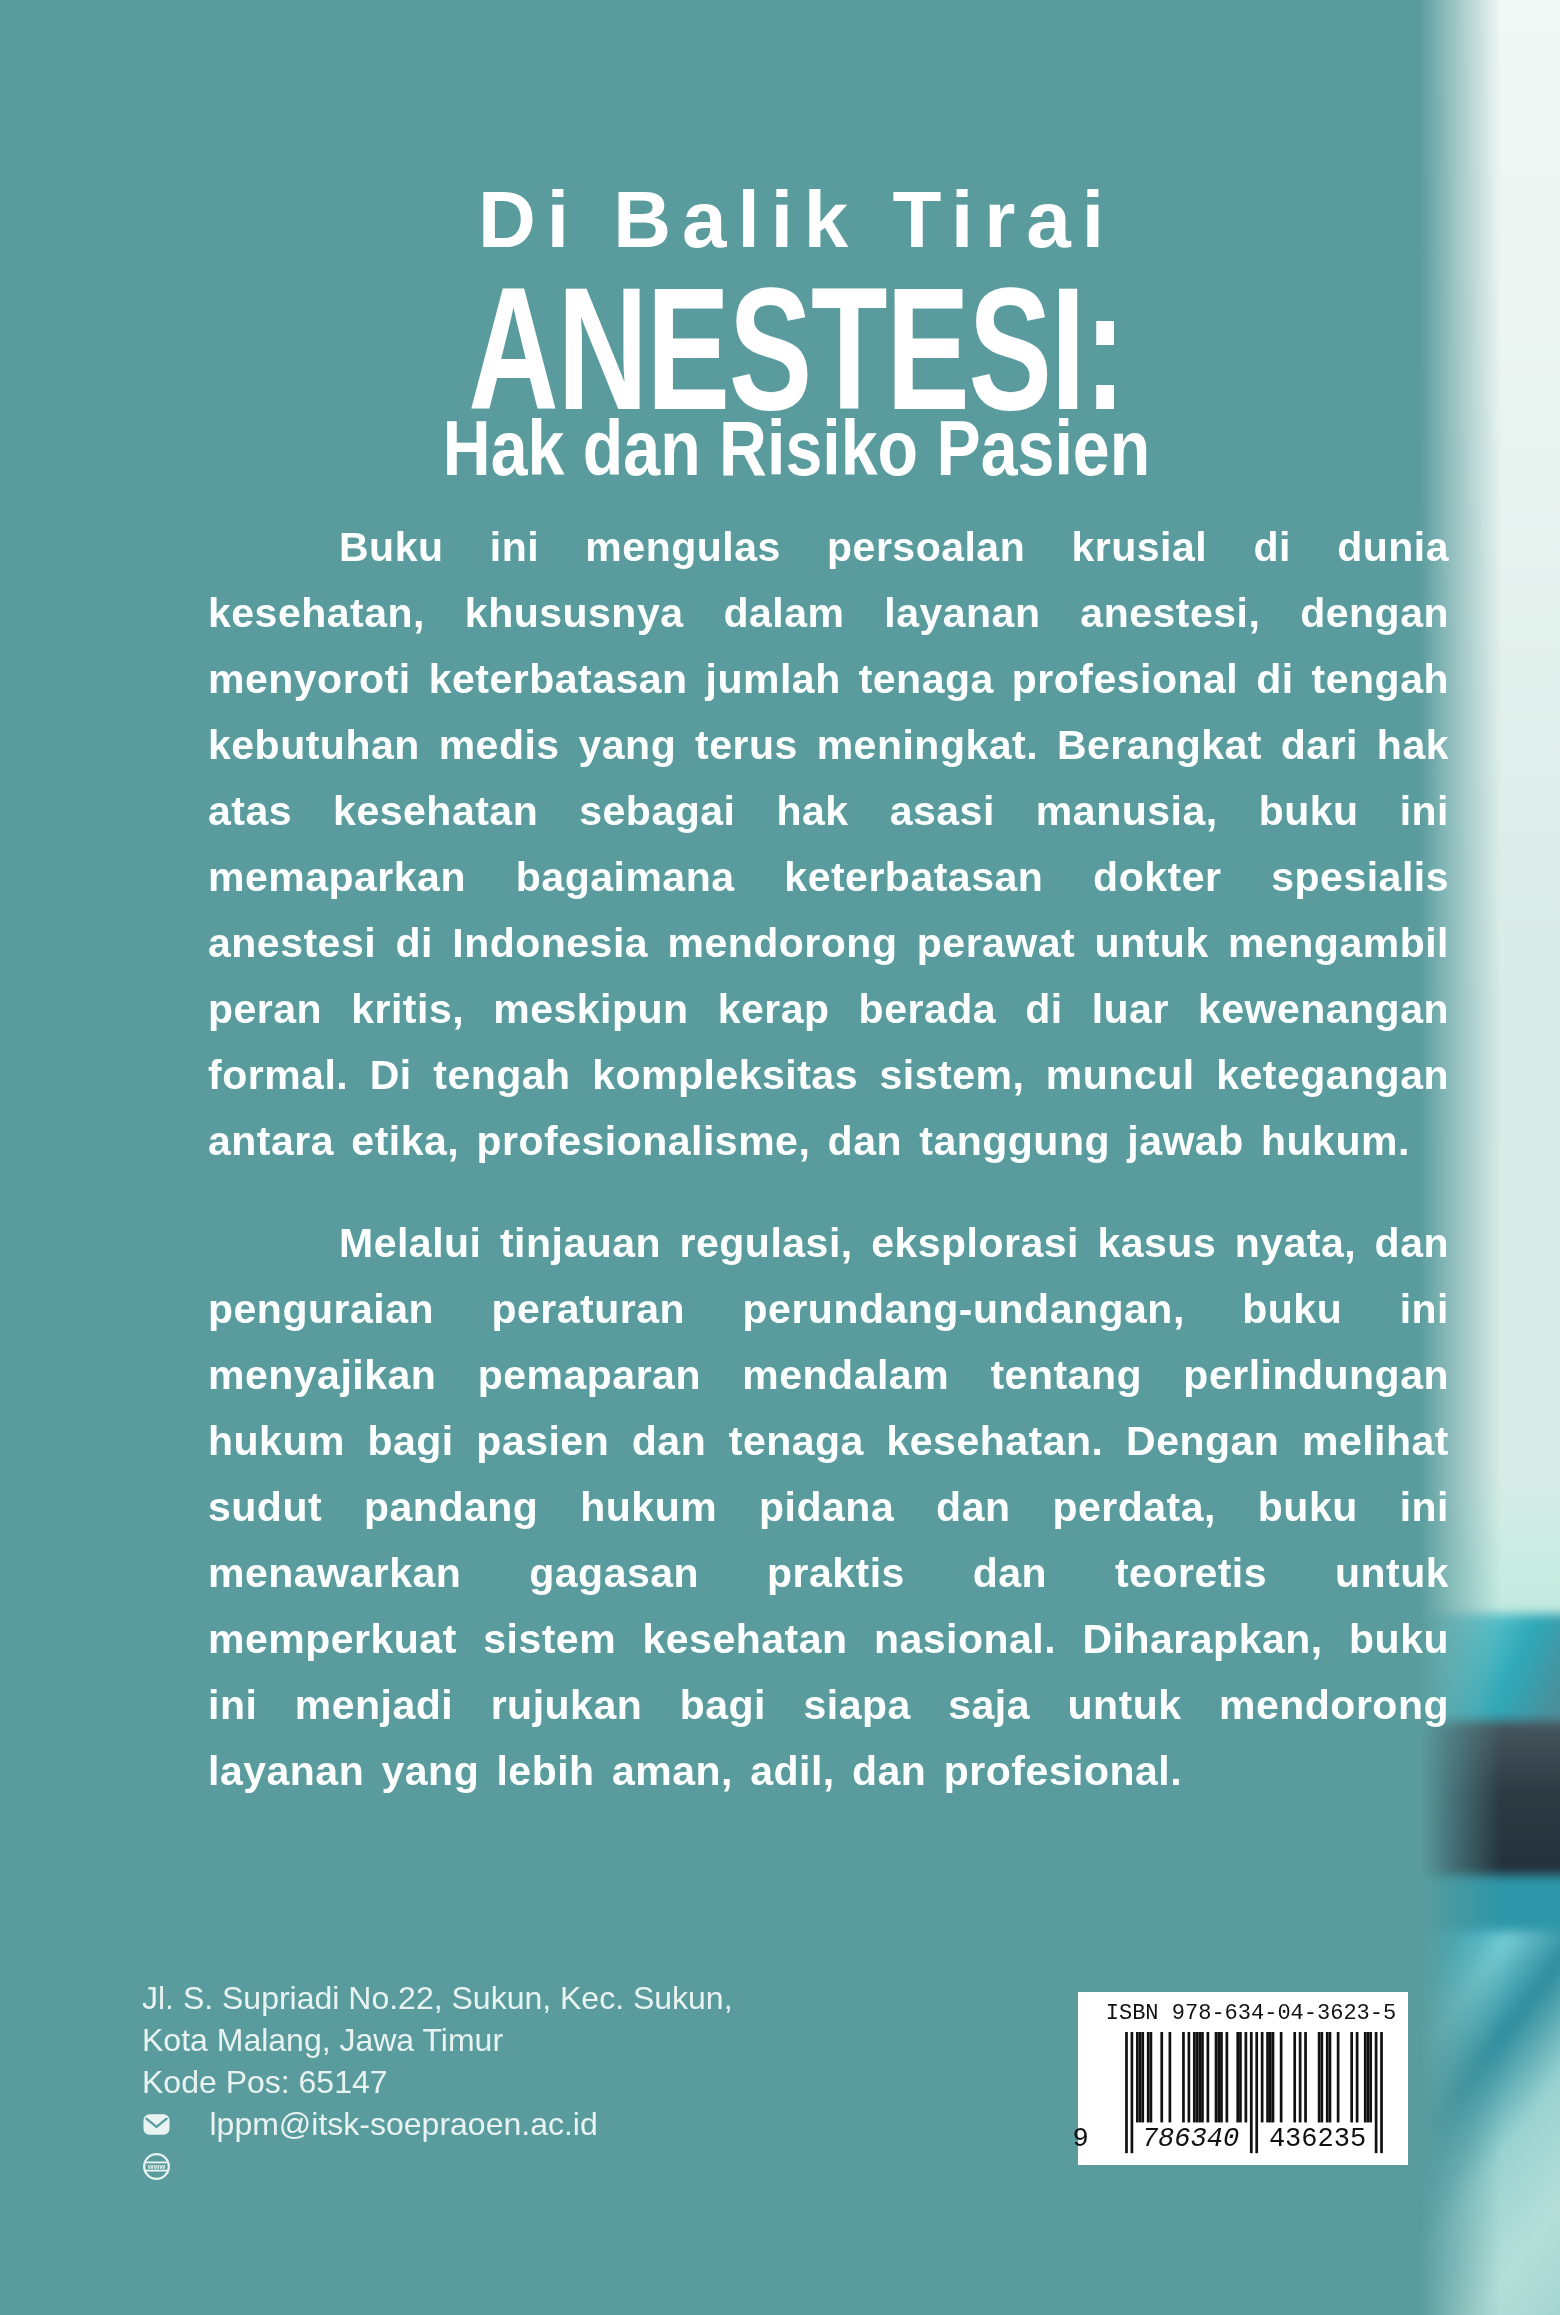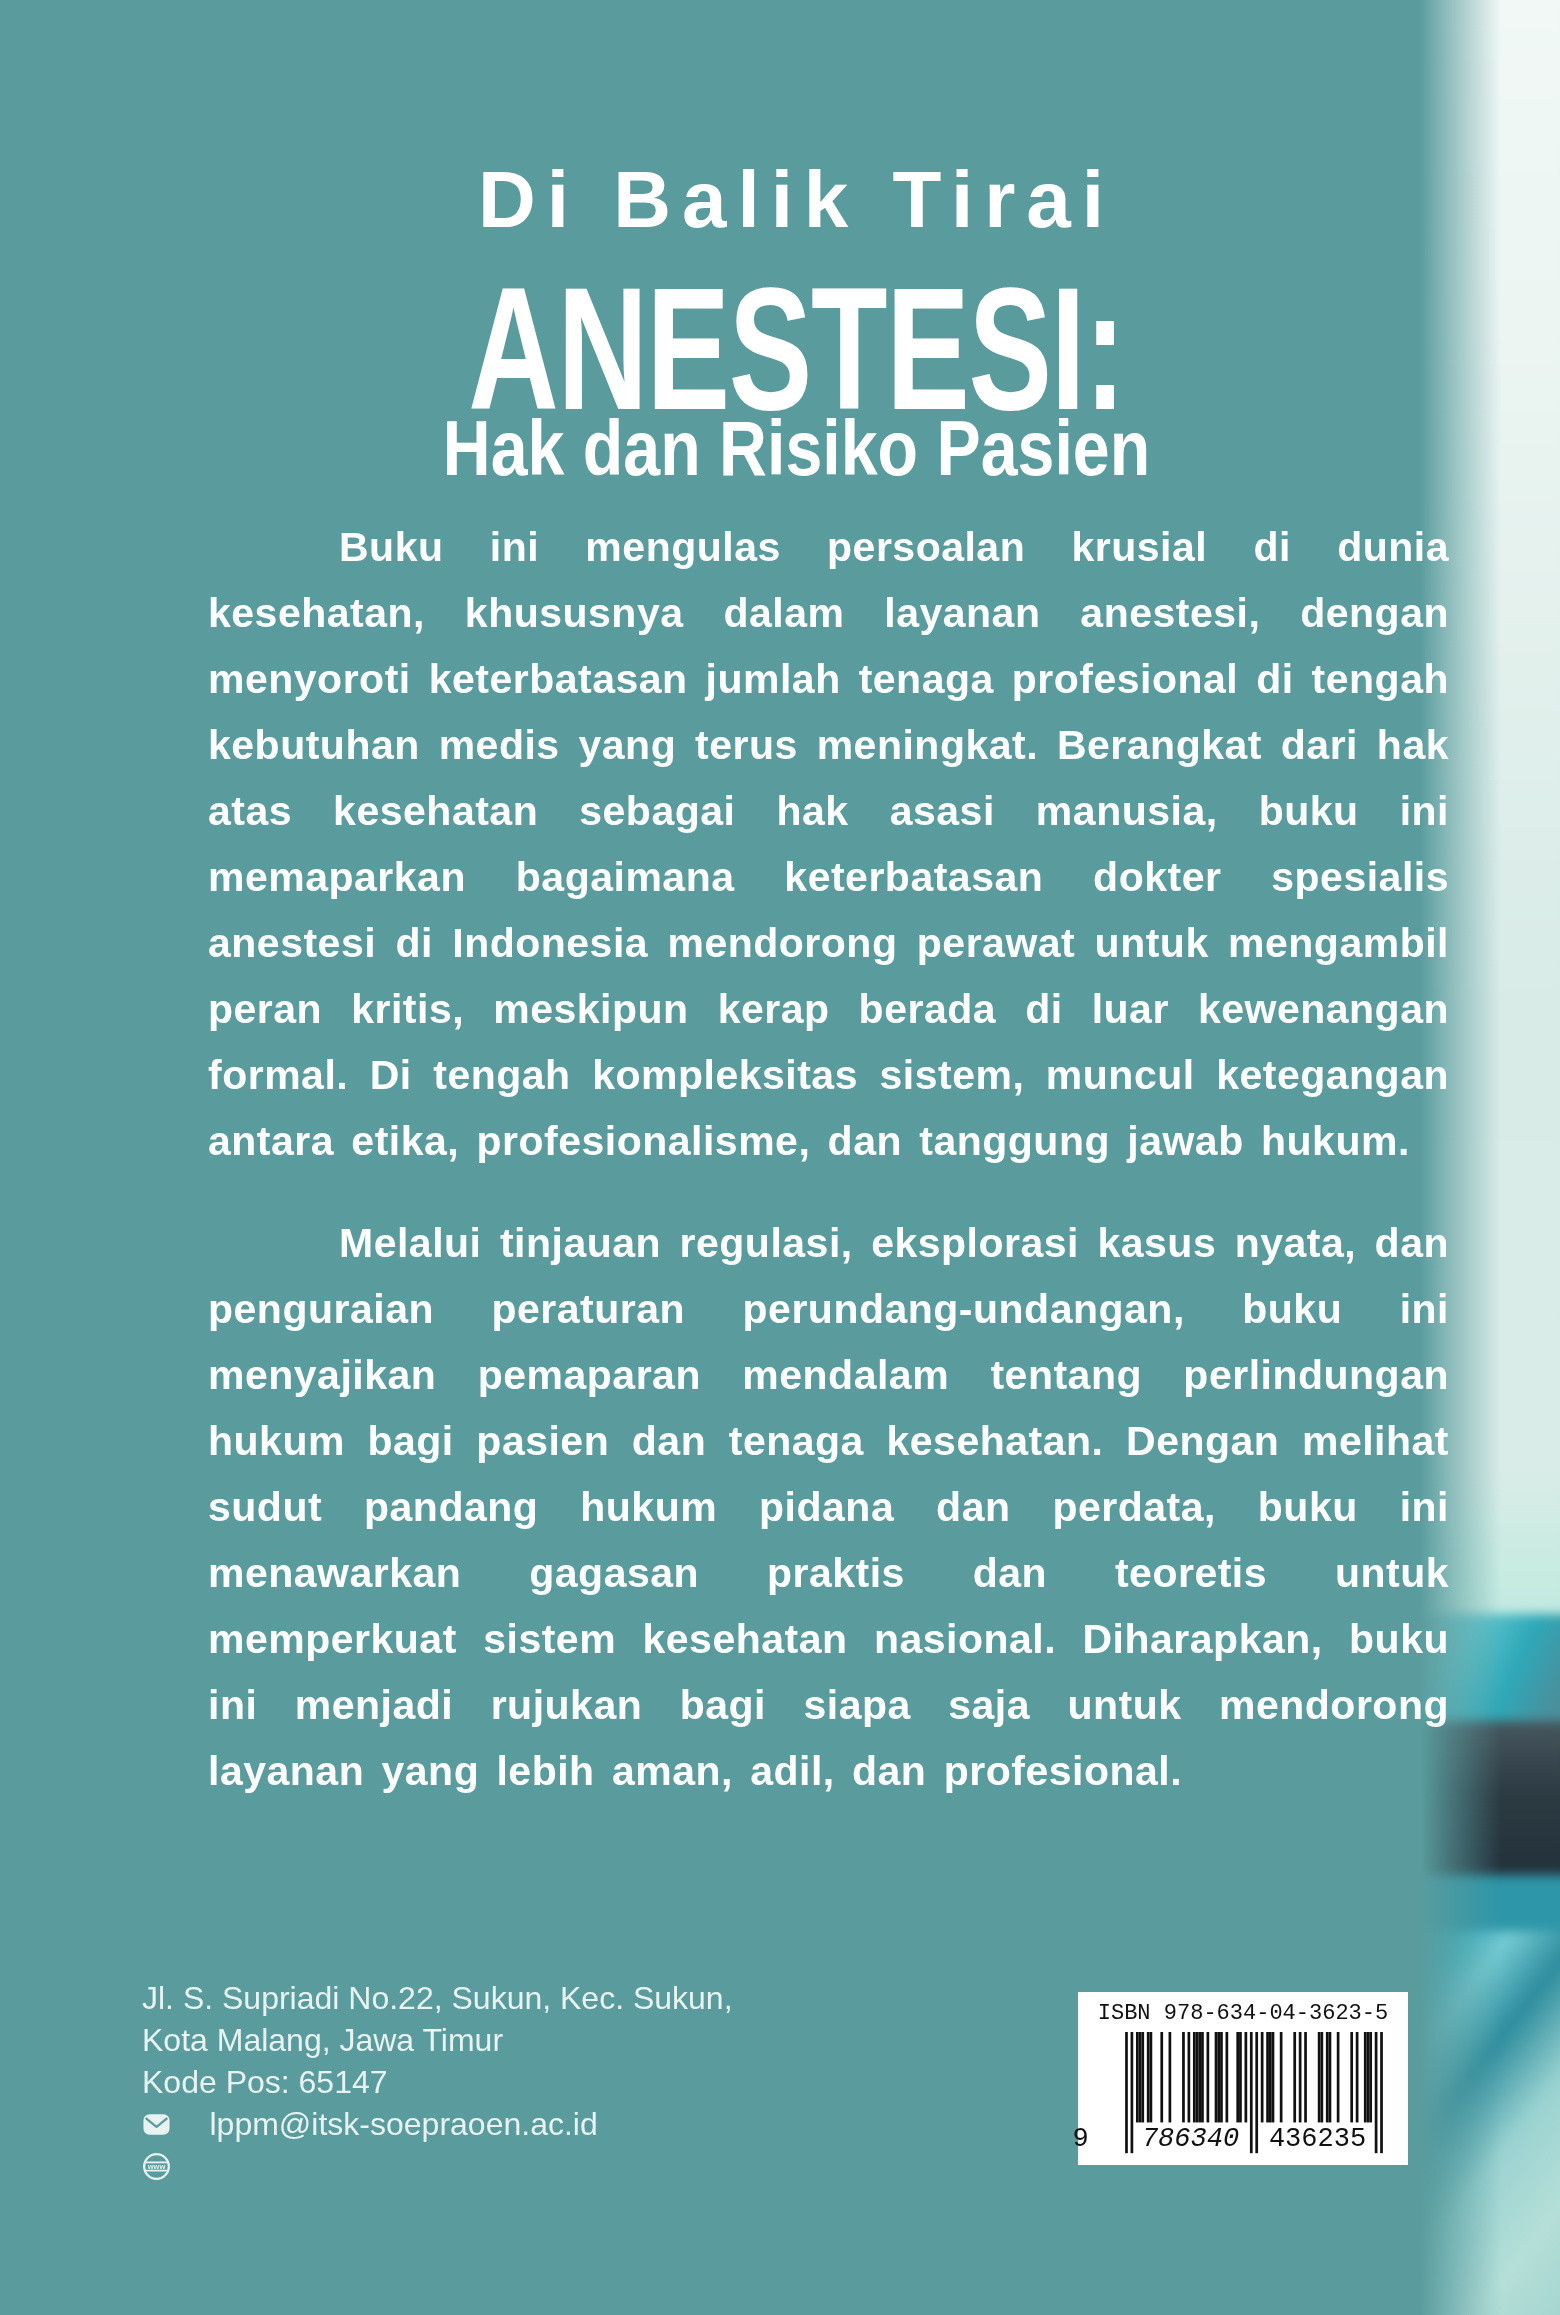--- a/index.html
+++ b/index.html
@@ -26,21 +26,21 @@
   .ps-cyan{position:absolute;top:1889px;left:0;width:100%;height:65px;background:#2d96a8;}
   .ps-fabric{position:absolute;top:1945px;left:0;width:100%;height:398px;
     background:
       radial-gradient(rgba(10,60,70,0.33) 1.4px, rgba(0,0,0,0) 2.1px) 0 0/9px 9px,
       linear-gradient(128deg,#4aa3ae 0%,#3fb9cc 16%,#79d0d8 26%,#2e8fa0 40%,#9fd8d6 58%,#bce5de 78%,#a8d9d3 100%);}
   .ps-fade{position:absolute;top:0;left:0;width:100%;height:100%;
     background:linear-gradient(to right,#5A9C9E 0%,#5A9C9E 14%,rgba(90,156,158,0.62) 32%,rgba(90,156,158,0) 64%);}
 
   
   .title-block{position:absolute;left:176px;top:0;width:1241px;text-align:center;}
-  .t1{position:absolute;left:0;top:160px;width:100%;
+  .t1{position:absolute;left:0;top:180px;width:100%;
     font-size:80px;font-weight:bold;letter-spacing:11px;line-height:1;white-space:nowrap;}
   .t2{position:absolute;left:0;top:262px;width:100%;
     font-size:174px;font-weight:bold;letter-spacing:-1.8px;line-height:1;white-space:nowrap;
     transform:scaleX(0.72);transform-origin:50% 50%;}
   .t3{position:absolute;left:0;top:409px;width:100%;
     font-size:78px;font-weight:bold;line-height:1;white-space:nowrap;
     transform:scaleX(0.85);transform-origin:50% 50%;}
 
   
   .synopsis{position:absolute;left:176px;top:514px;width:1241px;margin-left:32px;}
@@ -54,21 +54,21 @@
 
   
   .publisher{position:absolute;left:142px;top:1977px;color:#e9f3f1;font-size:32px;line-height:42px;}
   .pub-name{font-weight:bold;}
   .pub-row{display:flex;align-items:center;gap:14.5px;height:42px;}
   .pub-row svg{flex:0 0 auto;display:block;}
   .pub-row span{font-size:32px;margin-left:24px;}
 
   
   .barcode-box{position:absolute;left:1078px;top:1992px;width:330px;height:173px;background:#ffffff;}
-  .isbn-line{position:absolute;top:9px;left:0;width:100%;text-align:center;
+  .isbn-line{position:absolute;top:9px;left:8px;width:100%;text-align:center;
     color:#111;font-family:"Liberation Mono",monospace;font-size:22px;letter-spacing:0px;white-space:nowrap;}
   .bars{position:absolute;left:47px;top:40px;}
   .bd{position:absolute;color:#111;font-family:"Liberation Mono",monospace;font-size:27px;top:132px;width:109px;text-align:center;}
   .bd-first{left:-5.4px;width:36px;text-align:left;}
   .bd-left{left:58px;font-style:italic;}
   .bd-right{left:185px;}
 </style>
 </head>
 <body>
 

